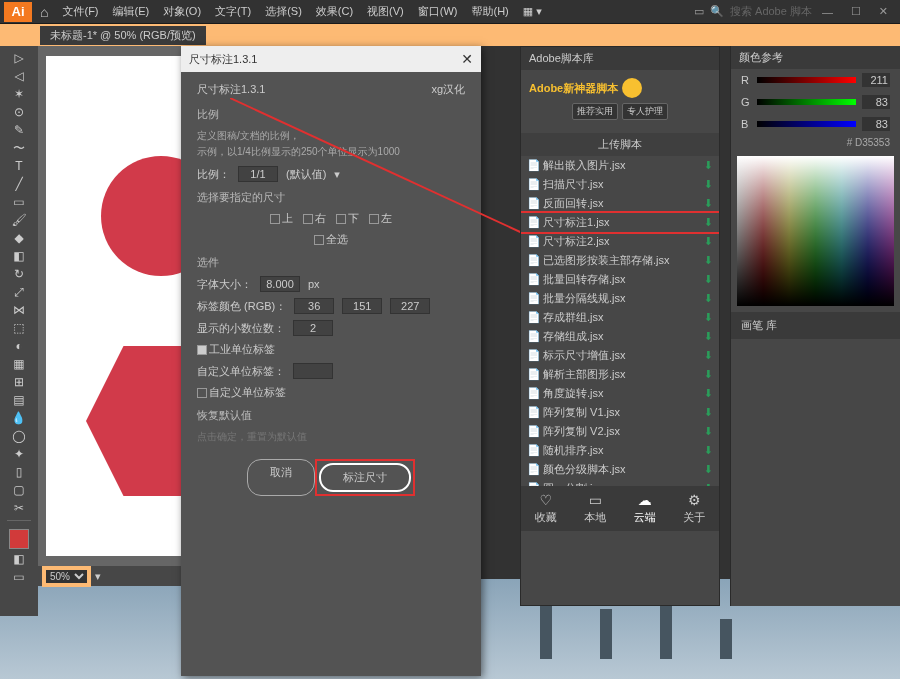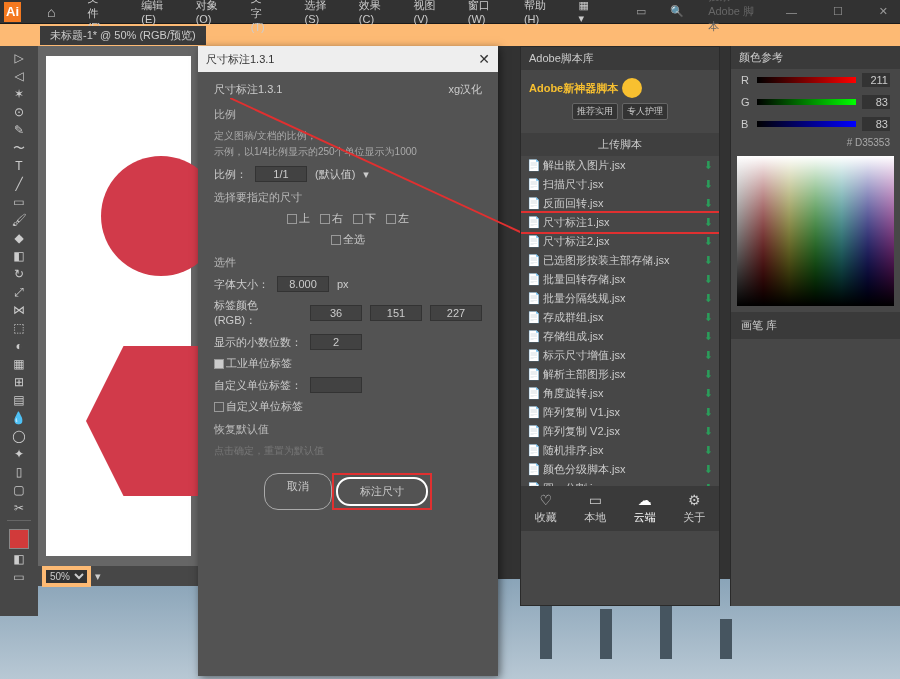--- a/index.html
+++ b/index.html
@@ -1,45 +1,45 @@
 <!DOCTYPE html>
 <html><head>
 <meta charset="utf-8">
 <style>
 *{box-sizing:border-box;margin:0;padding:0;font-family:"Microsoft YaHei",Arial,sans-serif;font-size:11px}
 body{background:#323232;color:#ccc;width:900px;height:679px;overflow:hidden;position:relative}
-.menubar{height:24px;background:#323232;display:flex;align-items:center;padding:0 4px;gap:20px;border-bottom:1px solid #1a1a1a}
+.menubar{height:24px;background:#323232;display:flex;align-items:center;padding:0 4px;gap:2px;border-bottom:1px solid #1a1a1a}
 .menubar .logo{width:28px;height:20px;background:#f47920;color:#fff;display:flex;align-items:center;justify-content:center;font-weight:bold;font-size:13px}
 .menubar .home-icon{color:#ccc;font-size:14px;margin:0 6px}
 .menubar .menu-item{padding:2px 6px;color:#ccc;cursor:pointer}
 .menubar .spacer{flex:1}
 .menubar .win-btn{padding:2px 8px;color:#999;cursor:pointer}
 .doctabs{height:22px;background:#fdba74;display:flex;align-items:center;padding-left:40px}
 .doctabs .tab{padding:2px 10px;color:#ccc;background:#3a3a3a}
 .workspace{position:relative;height:633px}
 .toolbar{position:absolute;left:0;top:0;width:38px;height:570px;background:#474747;display:flex;flex-direction:column;align-items:center;padding-top:4px;gap:2px}
 .toolbar .tool{width:16px;height:16px;color:#ccc;display:flex;align-items:center;justify-content:center;font-size:12px;cursor:pointer}
 .toolbar .swatch{width:20px;height:20px;margin-top:4px}
 .toolbar .swatch.fg{background:#d13a3a;border:1px solid #888}
 .toolbar .sep{width:24px;height:1px;background:#666;margin:2px 0}
 .canvas{position:absolute;left:38px;top:0;width:160px;height:540px;background:#666}
 .canvas .page{background:#fff;width:145px;height:500px;margin:10px 0 0 8px;position:relative}
 .canvas .circle{position:absolute;left:55px;top:100px;width:120px;height:120px;border-radius:50%;background:#d13a4a}
 .canvas .hex{position:absolute;left:40px;top:290px;width:150px;height:150px;background:#d13a4a;clip-path:polygon(25% 0%,75% 0%,100% 50%,75% 100%,25% 100%,0% 50%)}
 .zoombar{position:absolute;left:38px;bottom:93px;height:20px;background:#474747;width:160px;display:flex;align-items:center;padding:0 4px;color:#ccc}
 .zoombar select{background:#333;color:#ccc;border:4px solid #fdba74;font-size:10px}
-.dialog{position:absolute;left:198px;top:0;width:300px;height:630px;background:#535353;box-shadow:2px 2px 8px rgba(0,0,0,.5)}
+.dialog{position:absolute;left:181px;top:0;width:300px;height:630px;background:#535353;box-shadow:2px 2px 8px rgba(0,0,0,.5)}
 .dialog .titlebar{height:26px;background:#eee;color:#333;display:flex;align-items:center;padding:0 8px}
 .dialog .titlebar .close{margin-left:auto;cursor:pointer;font-size:14px}
 .dialog .body{padding:10px 16px;color:#ccc}
 .dialog .body .hdr{display:flex;justify-content:space-between;margin-bottom:10px}
 .dialog h4{color:#bbb;font-weight:normal;margin:8px 0 6px 0}
 .dialog .txt{color:#aaa;font-size:10px;line-height:1.6}
 .dialog .row{display:flex;align-items:center;gap:8px;margin:6px 0}
-.dialog input[type=text]{background:#424242;border:1px solid #333;color:#ccc;padding:1px 4px;width:52px;text-align:center}
+.dialog input[type=text]{background:#424242;border:1px solid #333;color:#ccc;padding:1px 4px;width:40px;text-align:center}
 .dialog .wide{width:150px;text-align:left}
 .dialog .cbrow{display:flex;justify-content:center;gap:10px}
 .dialog .cb{display:inline-flex;align-items:center;gap:2px}
 .dialog .cb .box{width:10px;height:10px;border:1px solid #999;display:inline-block}
 .dialog .cb .box.checked{background:#ccc}
 .dialog .btns{display:flex;justify-content:center;gap:0;margin-top:14px}
 .dialog .btn{border:1px solid #aaa;border-radius:14px;padding:5px 22px;color:#ccc;cursor:pointer;background:transparent}
 .dialog .btn.primary{border:2px solid #fff}
 .dialog .redbox{border:2px solid #e03030;padding:2px;display:inline-block}
 .scripts-panel{position:absolute;left:520px;top:0;width:200px;height:560px;background:#474747;border:1px solid #2a2a2a}

